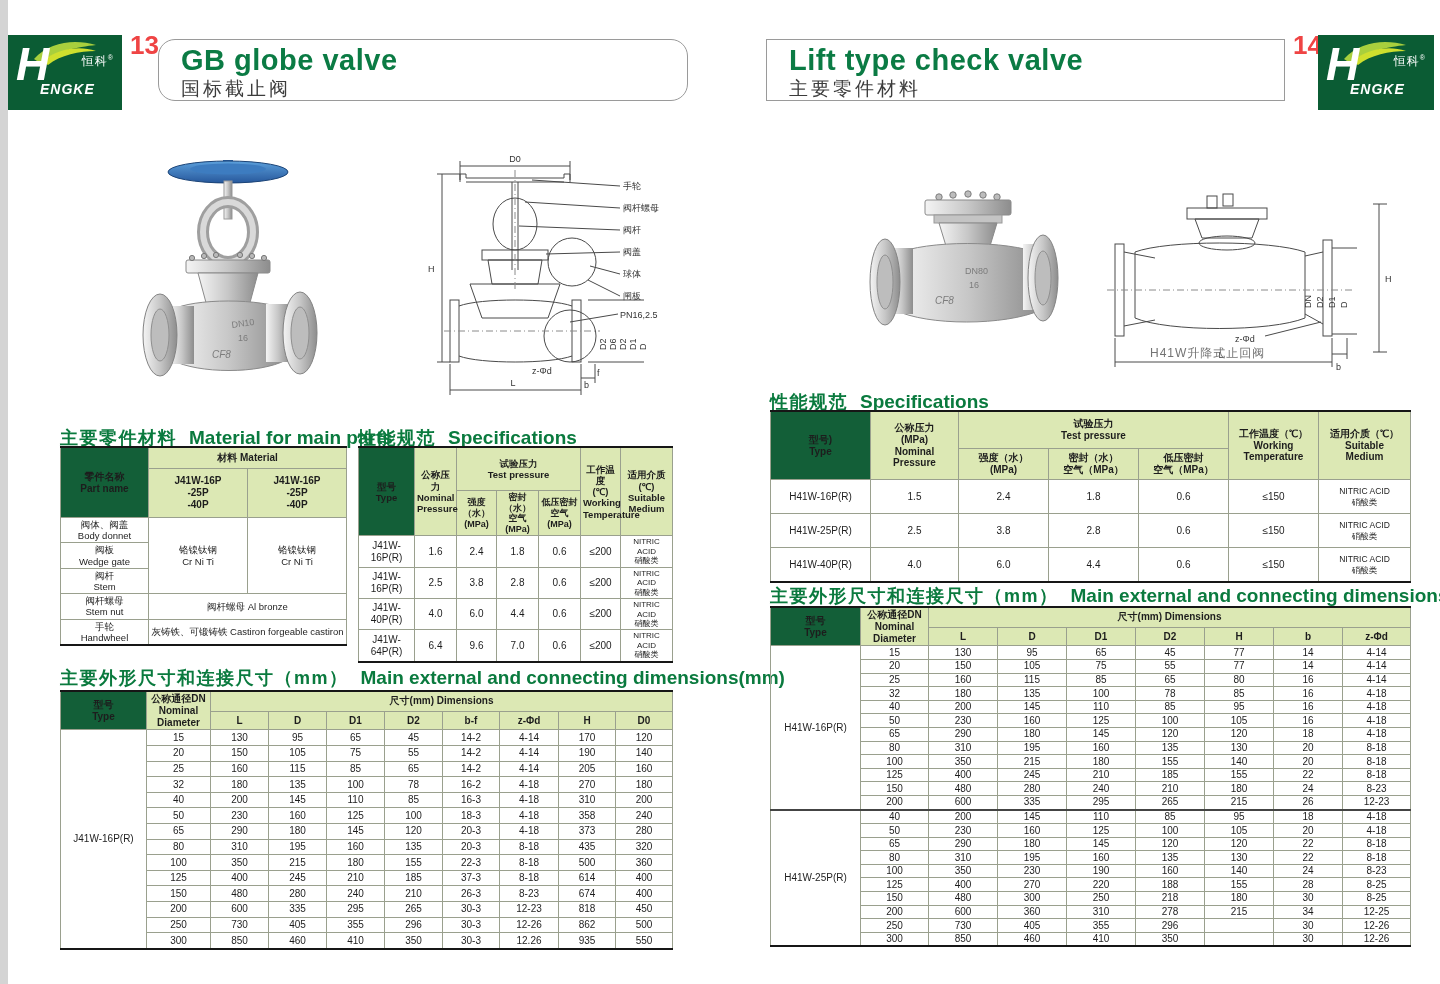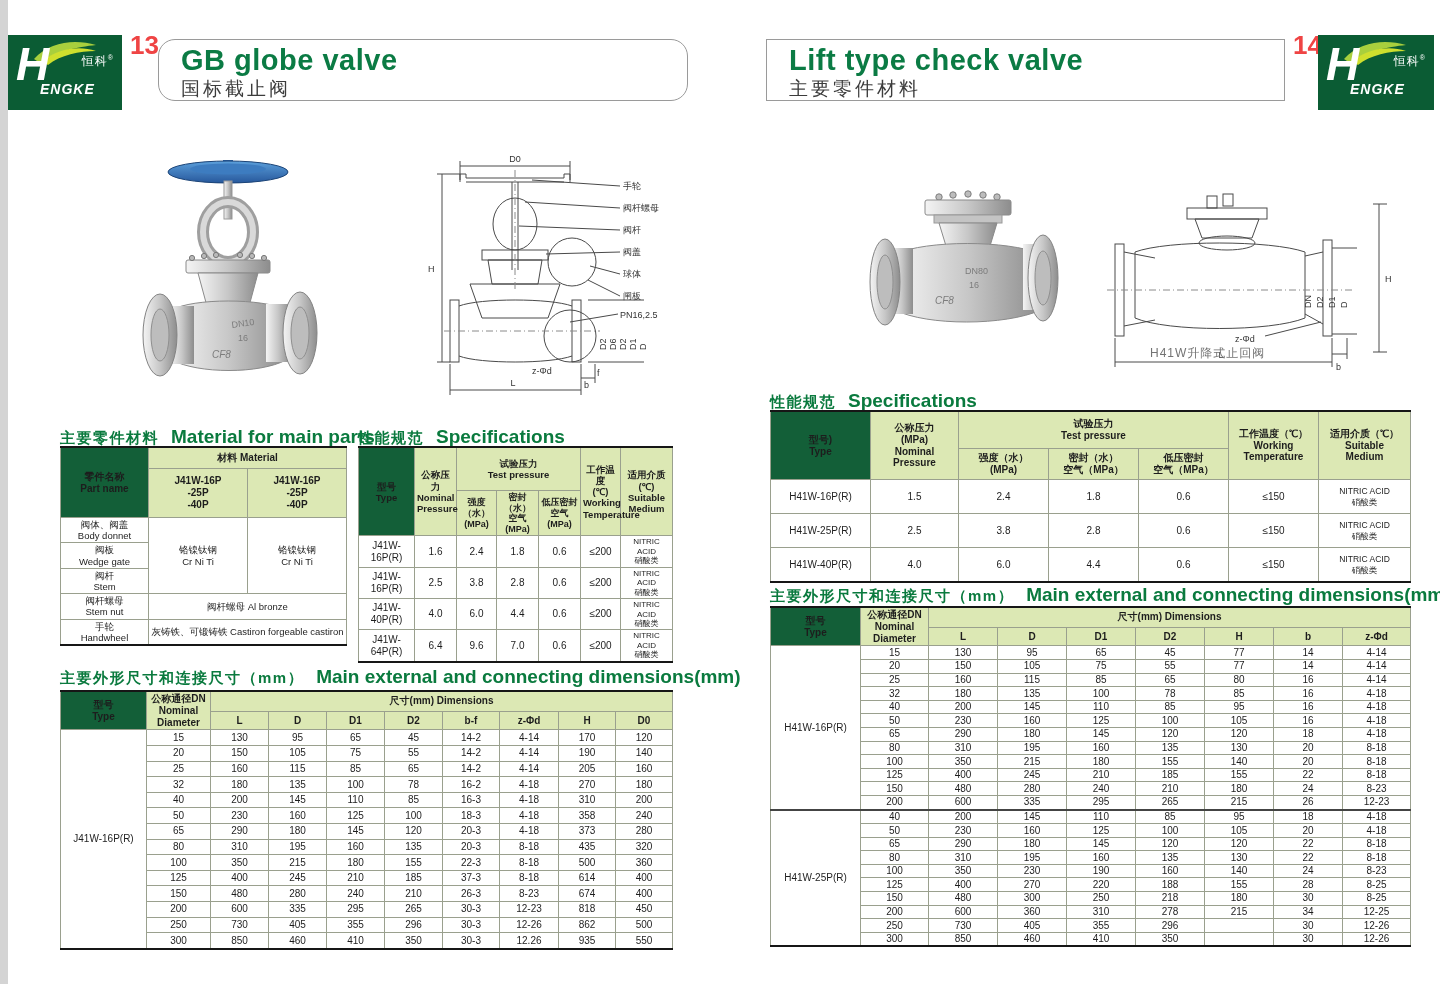--- a/index.html
+++ b/index.html
@@ -13,21 +13,21 @@
   .logo-engke{position:absolute;left:32px;top:46px;font-size:14px;font-weight:bold;font-style:italic;letter-spacing:1px;color:#fff;}
   .logo-cn{position:absolute;right:8px;top:18px;font-size:12px;color:#fff;letter-spacing:1px;}
   .logo-reg{font-size:7px;vertical-align:super;}
   .logo-leaf{position:absolute;left:24px;top:2px;}
   .pagenum{position:absolute;top:30px;font-size:26px;font-weight:bold;color:#ef4444;font-family:"Liberation Sans",sans-serif;}
   .title-box{position:absolute;top:39px;height:62px;border:1px solid #9a9a9a;background:#fff;box-sizing:border-box;padding:5px 0 0 22px;}
   .title-en{color:#0b7b44;font-size:29px;font-weight:bold;line-height:31px;letter-spacing:.5px;}
   .title-cn{color:#3c3c3c;font-size:19px;line-height:25px;letter-spacing:3px;}
   
   .sec-title{position:absolute;font-weight:bold;color:#0a7a3e;white-space:nowrap;}
-  .sec-title .cn{font-size:15px;margin-right:12px;letter-spacing:1.5px;}
+  .sec-title .cn{font-size:18px;margin-right:12px;letter-spacing:1.5px;}
   .sec-title .en{font-size:19px;text-align:right;}
   
   .tblwrap{position:absolute;}
   table.cat{border-collapse:collapse;table-layout:fixed;width:100%;
             border-top:2px solid #161616;border-bottom:2px solid #161616;}
   .cat th,.cat td{border:1px solid #9aa08e;font-size:10px;text-align:center;vertical-align:middle;
                   padding:1px 2px;white-space:pre-line;line-height:1.18;color:#1d1d1d;}
   .hd{background:#135f38;color:#fff;font-weight:bold;}
   .hl{background:#dce8b4;font-weight:bold;}
   .type-cell{font-size:10px;}

